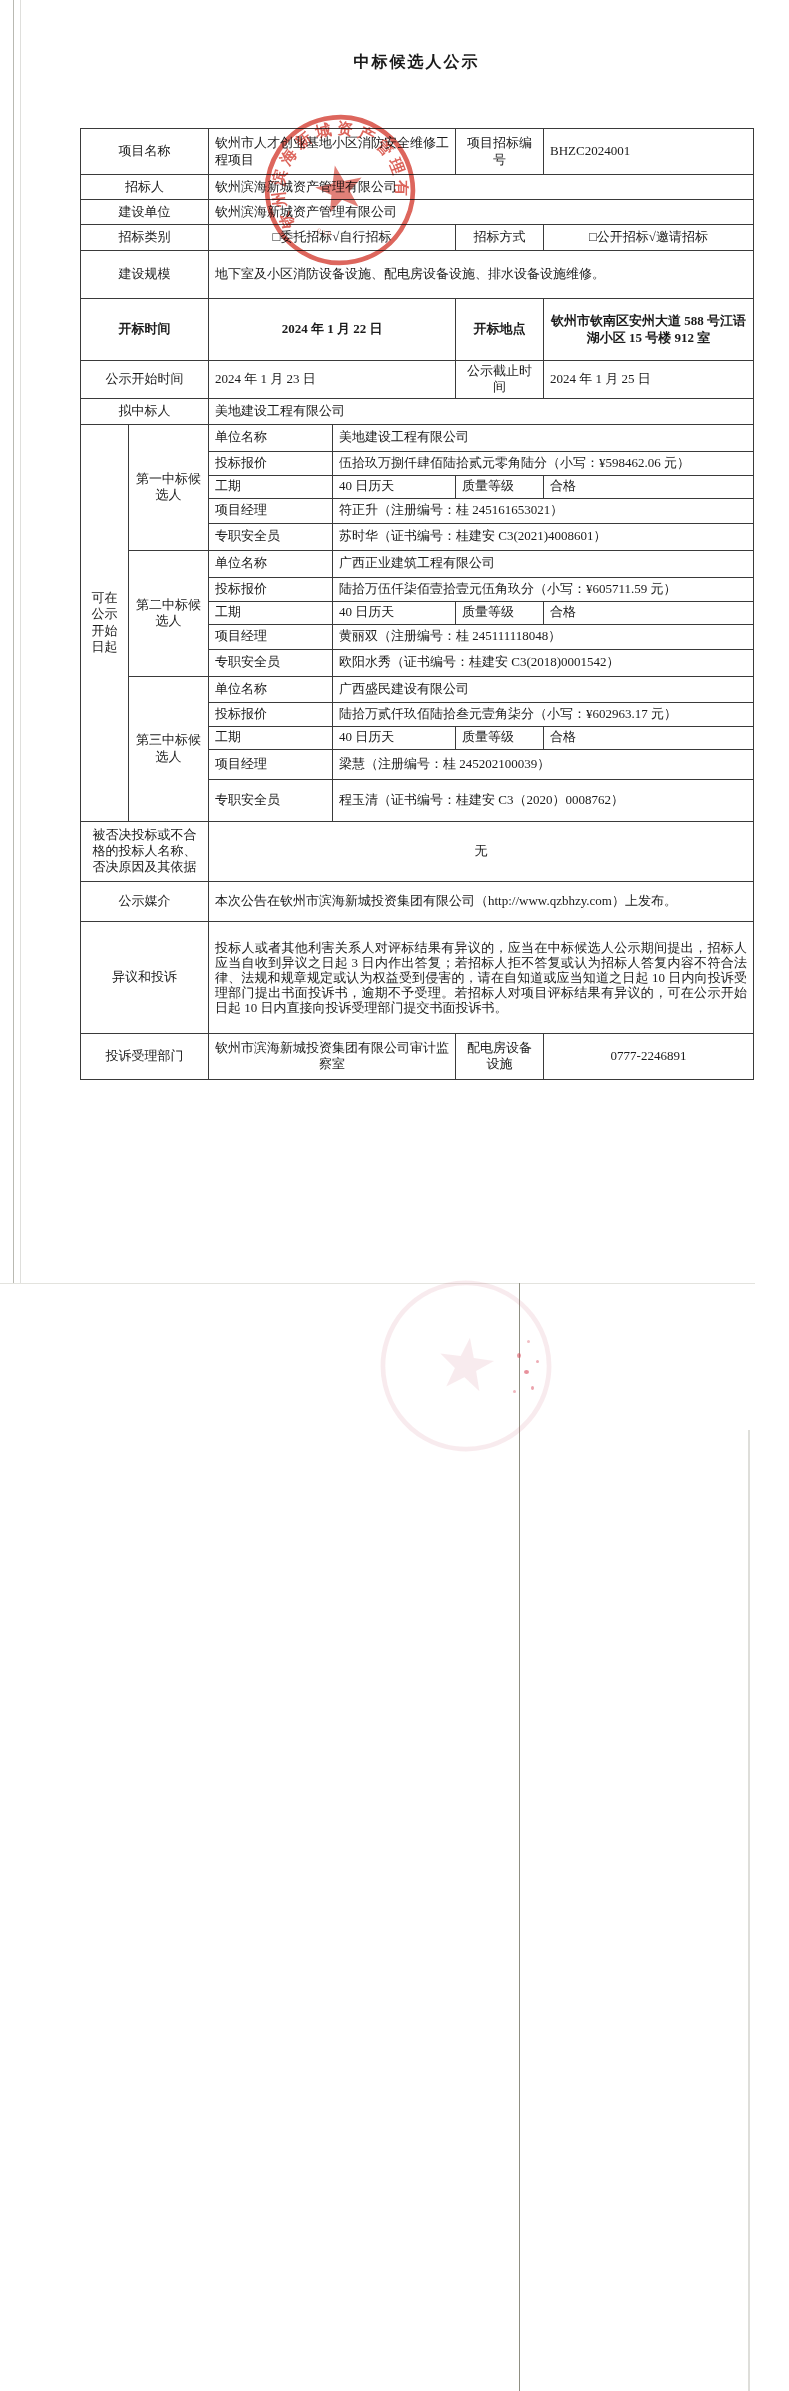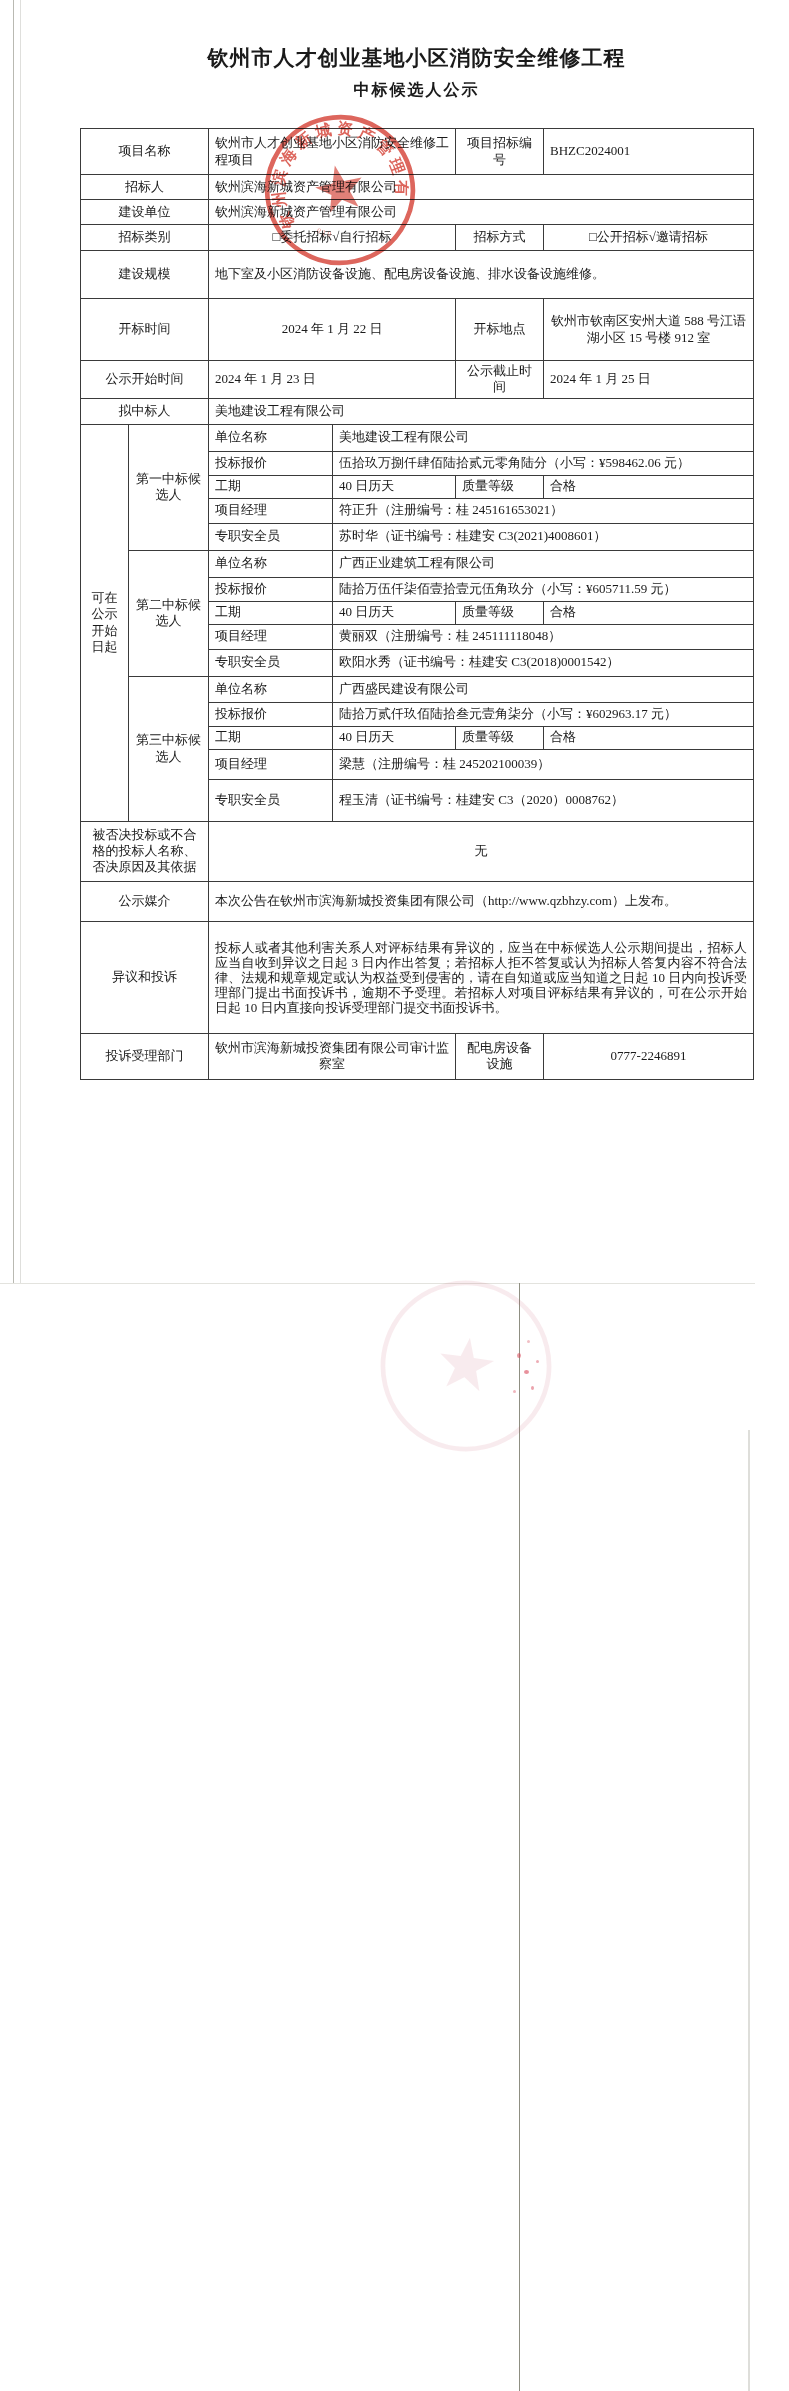--- a/index.html
+++ b/index.html
@@ -21,41 +21,40 @@
   }
   table.doc td{
     border:1px solid #3a3a3a;padding:2px 6px;vertical-align:middle;
     overflow:hidden;
   }
   td.lab{text-align:center;padding:2px 3px;}
   td.ctr{text-align:center;}
   td.just{text-align:justify;line-height:15px;padding:4px 8px;}
   
   tr.h46{height:46px;} tr.h25{height:25px;} tr.h26{height:26px;}
-  tr.h48{height:48px;} tr.h62{height:62px;} tr.h27{height:27px;}
+  tr.h48{height:48px;} tr.h62{height:62px;font-weight:bold;} tr.h27{height:27px;}
   tr.h24{height:24px;} tr.h23{height:23px;} tr.h30{height:30px;}
   tr.h42{height:42px;} tr.h60{height:60px;} tr.h40{height:40px;}
   tr.h112{height:112px;} tr.hdept{height:46px;}
   .stamp{position:absolute;left:262px;top:112px;width:156px;height:156px;
          opacity:.85;mix-blend-mode:multiply;transform:rotate(-12deg);}
   .ghost-stamp{position:absolute;left:377px;top:1277px;width:178px;height:178px;
          opacity:.10;transform:rotate(8deg) scaleX(-1);}
   .speck{position:absolute;border-radius:50%;background:#d8485a;}
   .pgline{position:absolute;background:#e3e3de;}
 </style>
 </head>
 <body>
 
 <div class="page1">
 
   <div class="edge-line" style="left:13px;top:0;width:1px;height:1283px;"></div>
   <div class="edge-line" style="left:20px;top:0;width:1px;height:1283px;opacity:.45;"></div>
 
   <div class="titles">
-    <div class="title1">钦州市人才创业基地小区消防安全维修工程</div>
     <div class="title2">中标候选人公示</div>
   </div>
 
   <table class="doc">
     <colgroup>
       <col style="width:48px">
         <col style="width:80px">
         <col style="width:124px">
       <col style="width:123px">
         <col style="width:88px">

